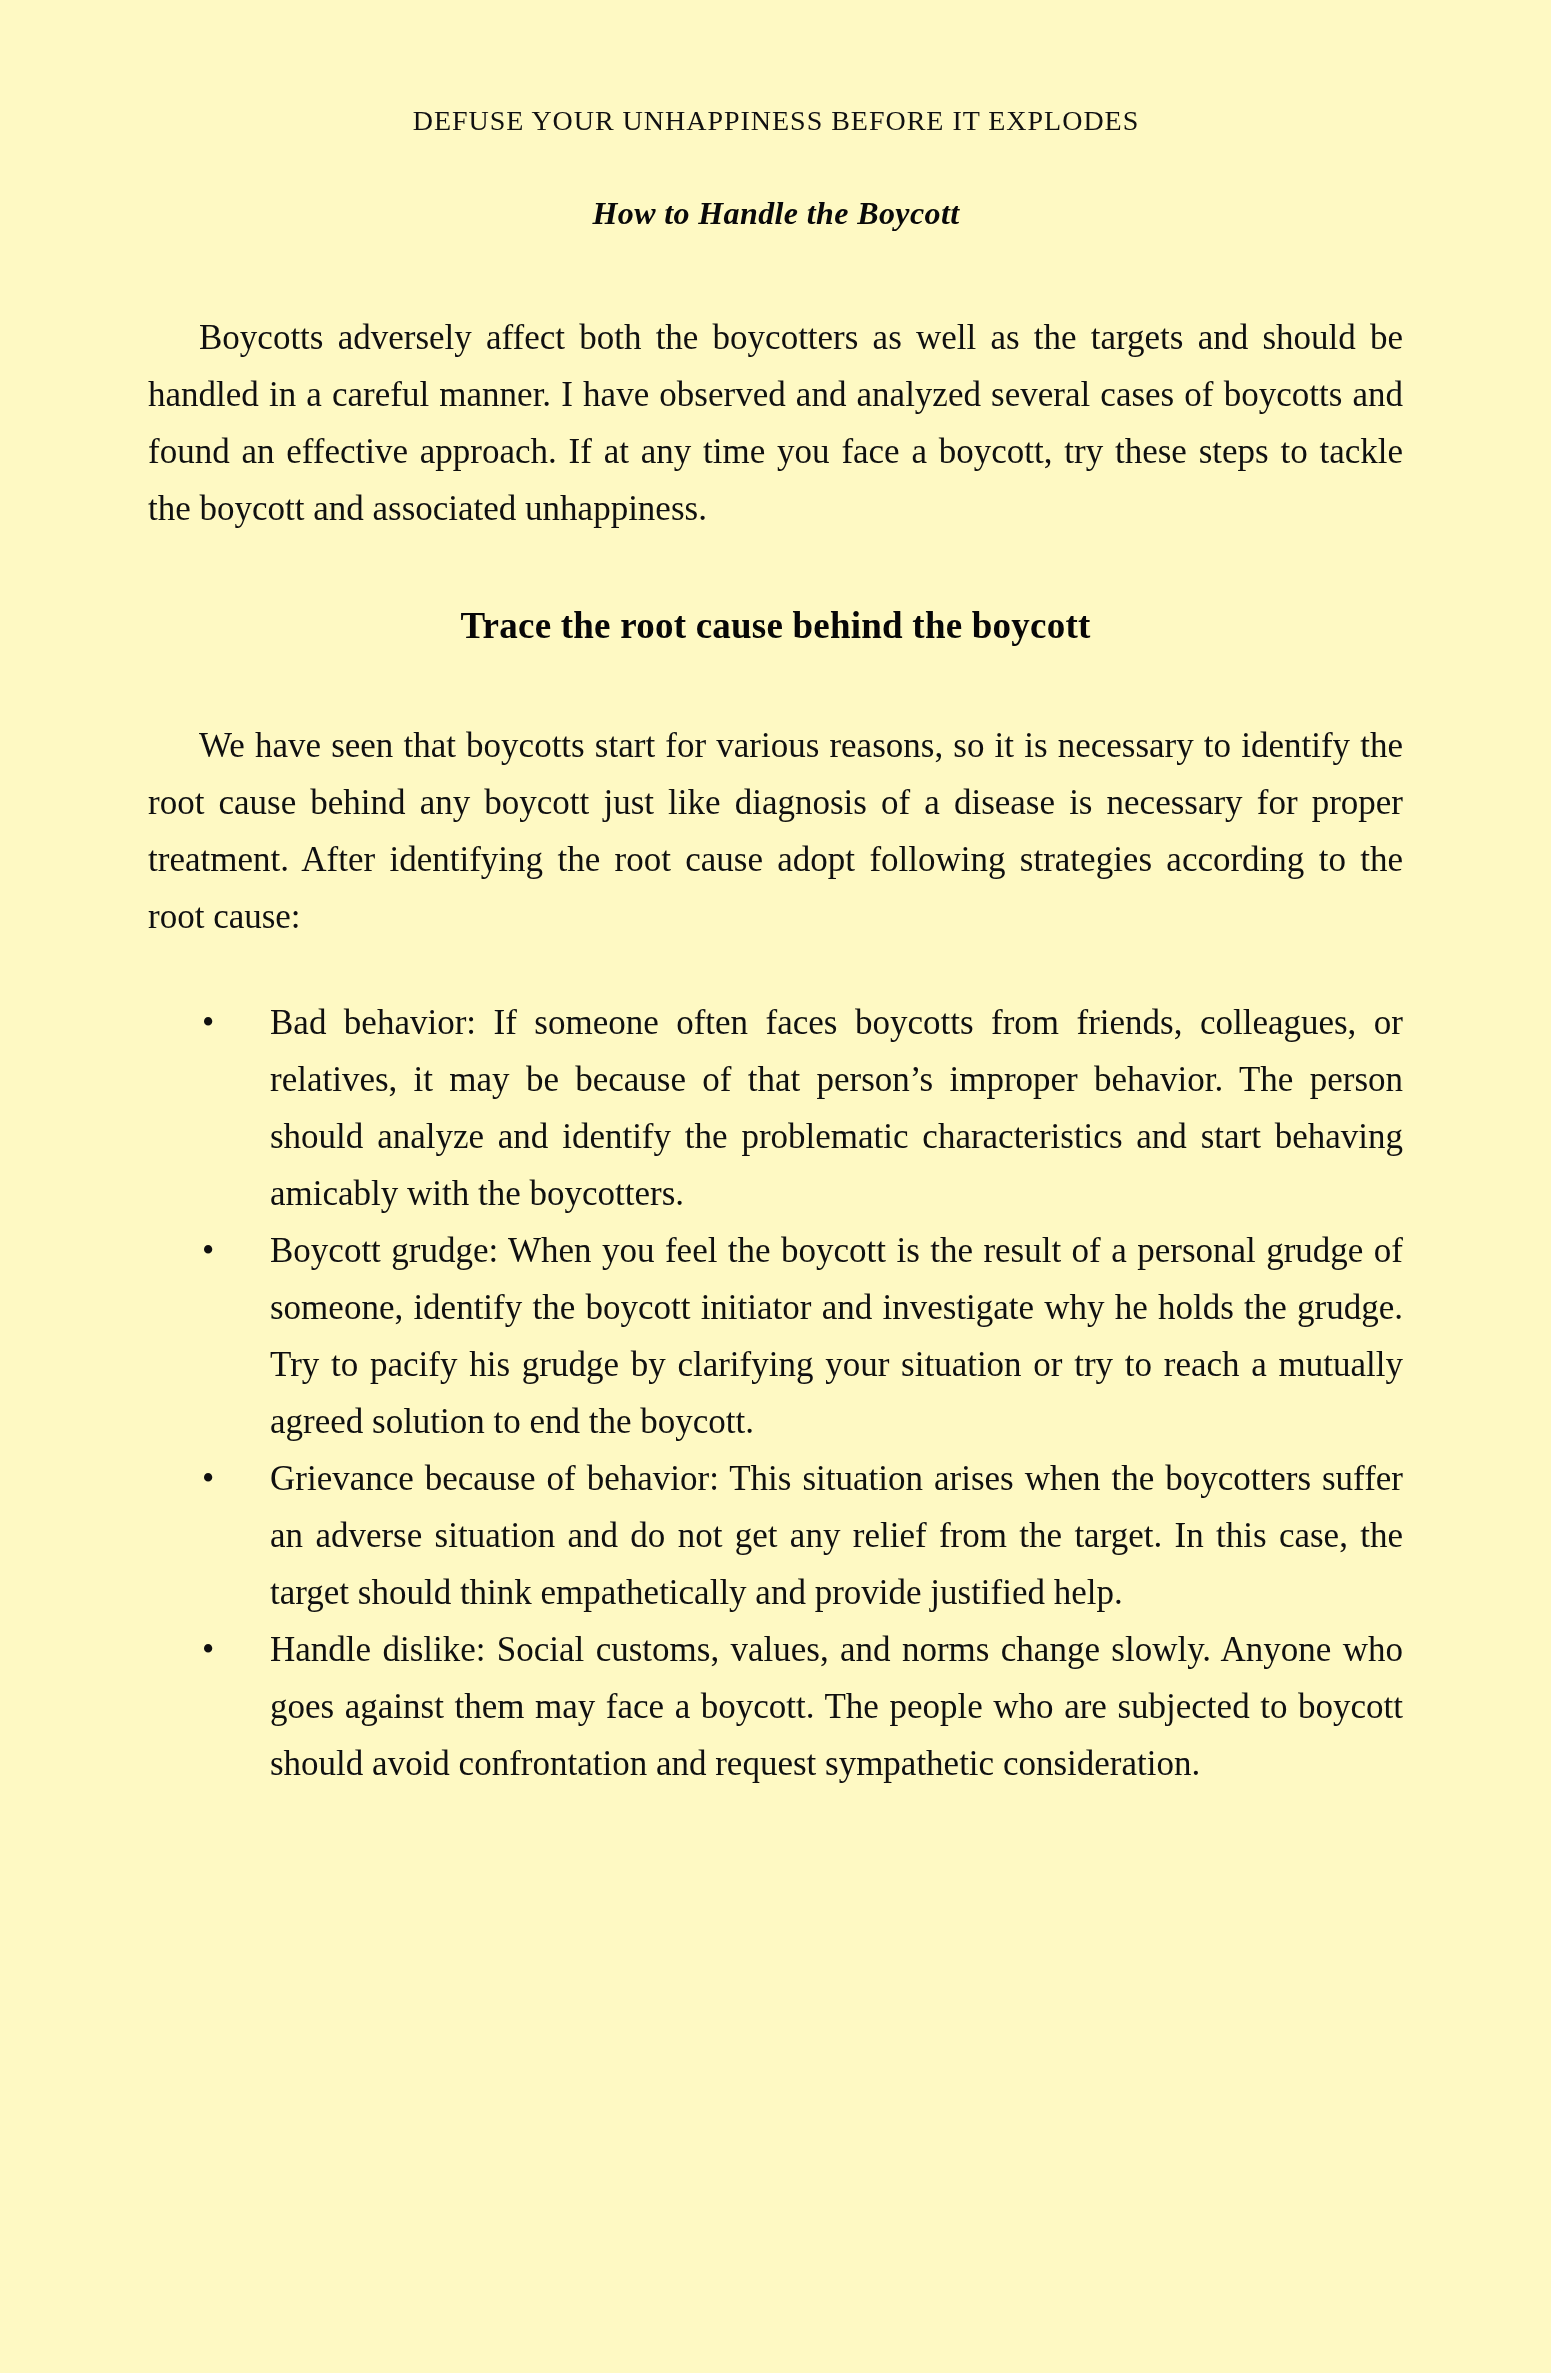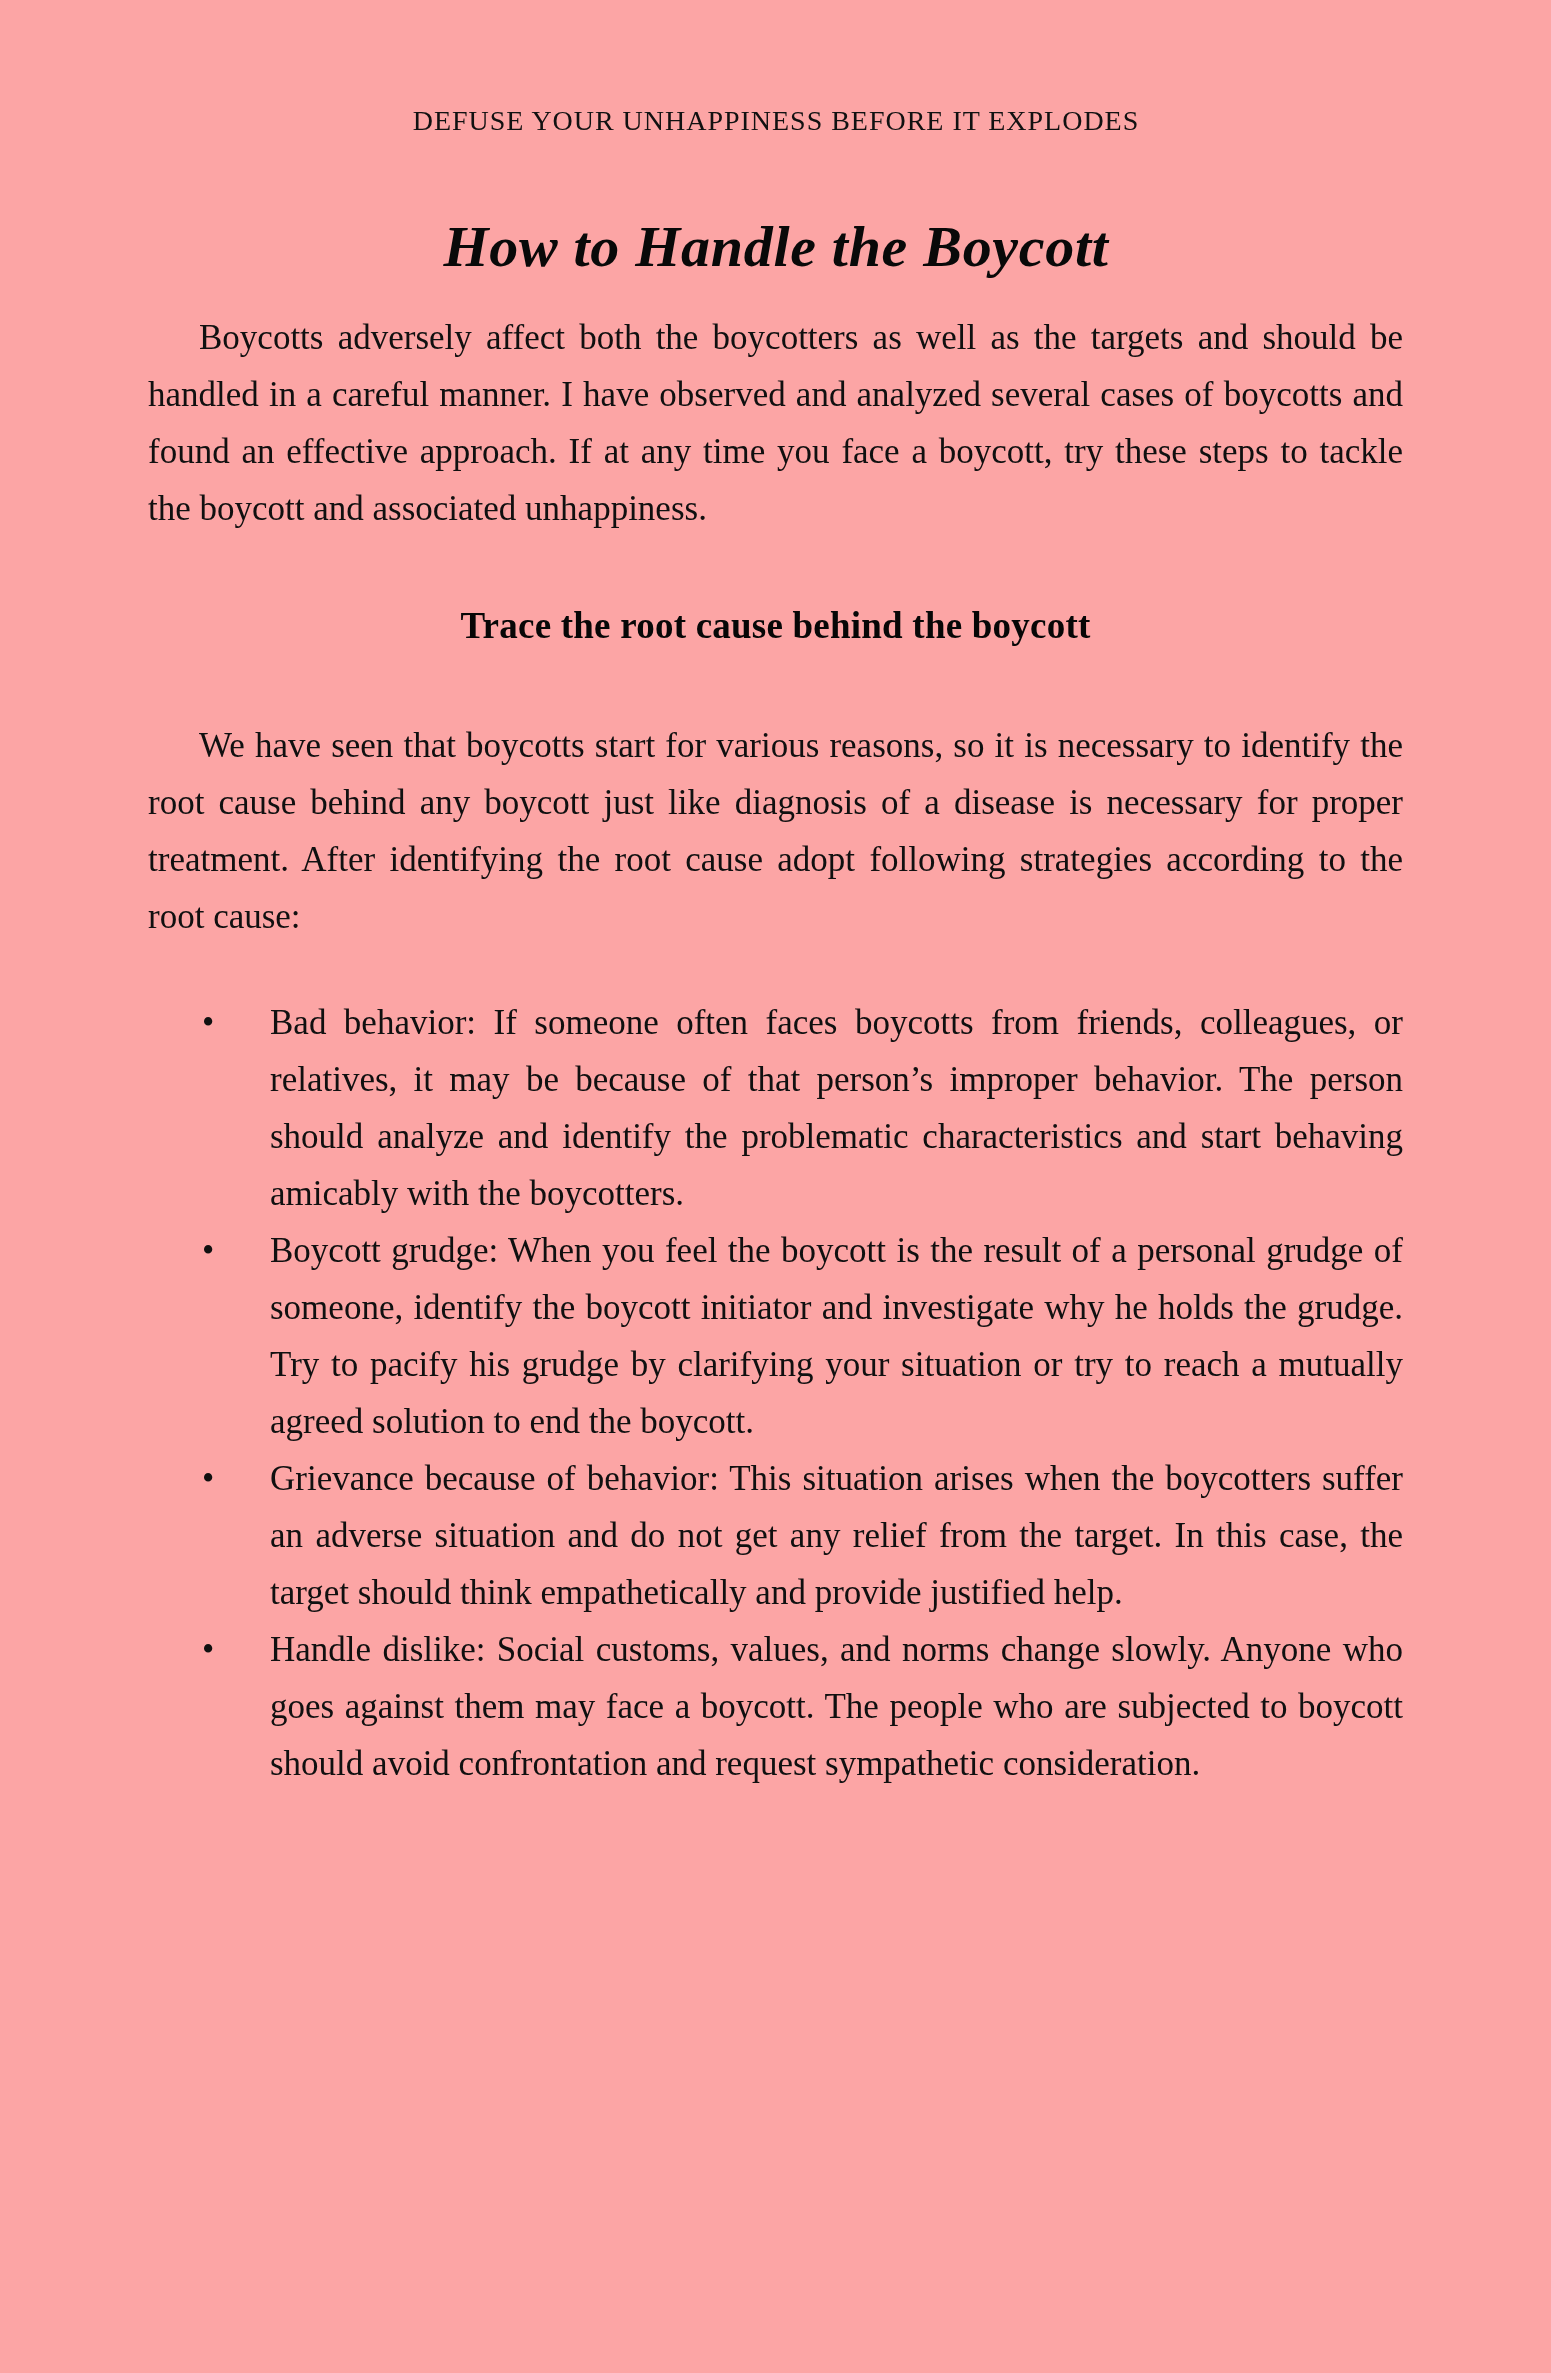--- a/index.html
+++ b/index.html
@@ -14,21 +14,21 @@
     font-family: "Liberation Serif", "DejaVu Serif", serif;
     color: #0d0d0d;
     -webkit-font-smoothing: antialiased;
   }
 
   .page {
     position: relative;
     width: 1552px;
     height: 2373px;
     box-sizing: border-box;
-    background: #fca5a5;
+    background: #fef9c3;
     overflow: hidden;
   }
 
   
   .running-header {
     position: absolute;
     top: 105px;
     left: 0;
     width: 100%;
     text-align: center;
@@ -40,21 +40,21 @@
     color: #111111;
   }
 
   
   .page-title {
     position: absolute;
     top: 174px;
     left: 0;
     width: 100%;
     text-align: center;
-    font-size: 58px;
+    font-size: 32px;
     font-weight: bold;
     font-style: italic;
     letter-spacing: 0.012em;
     color: #090909;
   }
 
   
   .body-block {
     position: absolute;
     left: 148px;

